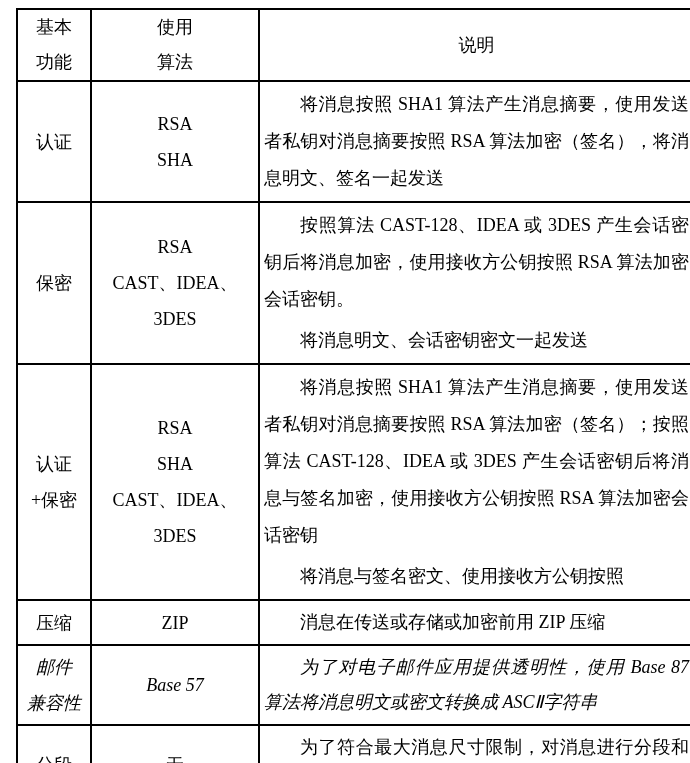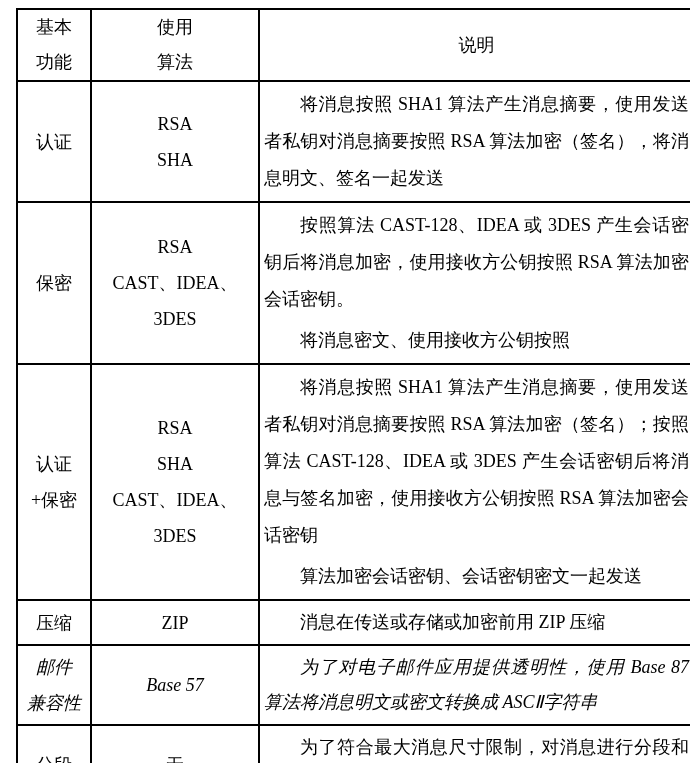--- a/index.html
+++ b/index.html
@@ -95,33 +95,33 @@
 
         </td>
       </tr>
 
       <tr class="row-conf">
         <td class="cell-center">保密</td>
         <td class="cell-center">RSA
 CAST、IDEA、3DES</td>
         <td class="cell-desc">
           <p>按照算法 CAST-128、IDEA 或 3DES 产生会话密钥后将消息加密，使用接收方公钥按照 RSA 算法加密会话密钥。</p>
-          <p>将消息密文、使用接收方公钥按照</p>
+          <p>将消息明文、会话密钥密文一起发送</p>
         </td>
       </tr>
 
       <tr class="row-both">
         <td class="cell-center">认证
 +保密</td>
         <td class="cell-center">RSA
 SHA
 CAST、IDEA、3DES</td>
         <td class="cell-desc">
           <p>将消息按照 SHA1 算法产生消息摘要，使用发送者私钥对消息摘要按照 RSA 算法加密（签名）；按照算法 CAST-128、IDEA 或 3DES 产生会话密钥后将消息与签名加密，使用接收方公钥按照 RSA 算法加密会话密钥</p>
-          <p>算法加密会话密钥、会话密钥密文一起发送</p>
+          <p>将消息与签名密文、使用接收方公钥按照</p>
         </td>
       </tr>
 
       <tr class="row-zip">
         <td class="cell-center">压缩</td>
         <td class="cell-center">ZIP</td>
         <td class="cell-desc">
           <p>消息在传送或存储或加密前用 ZIP 压缩</p>
 
         </td>

